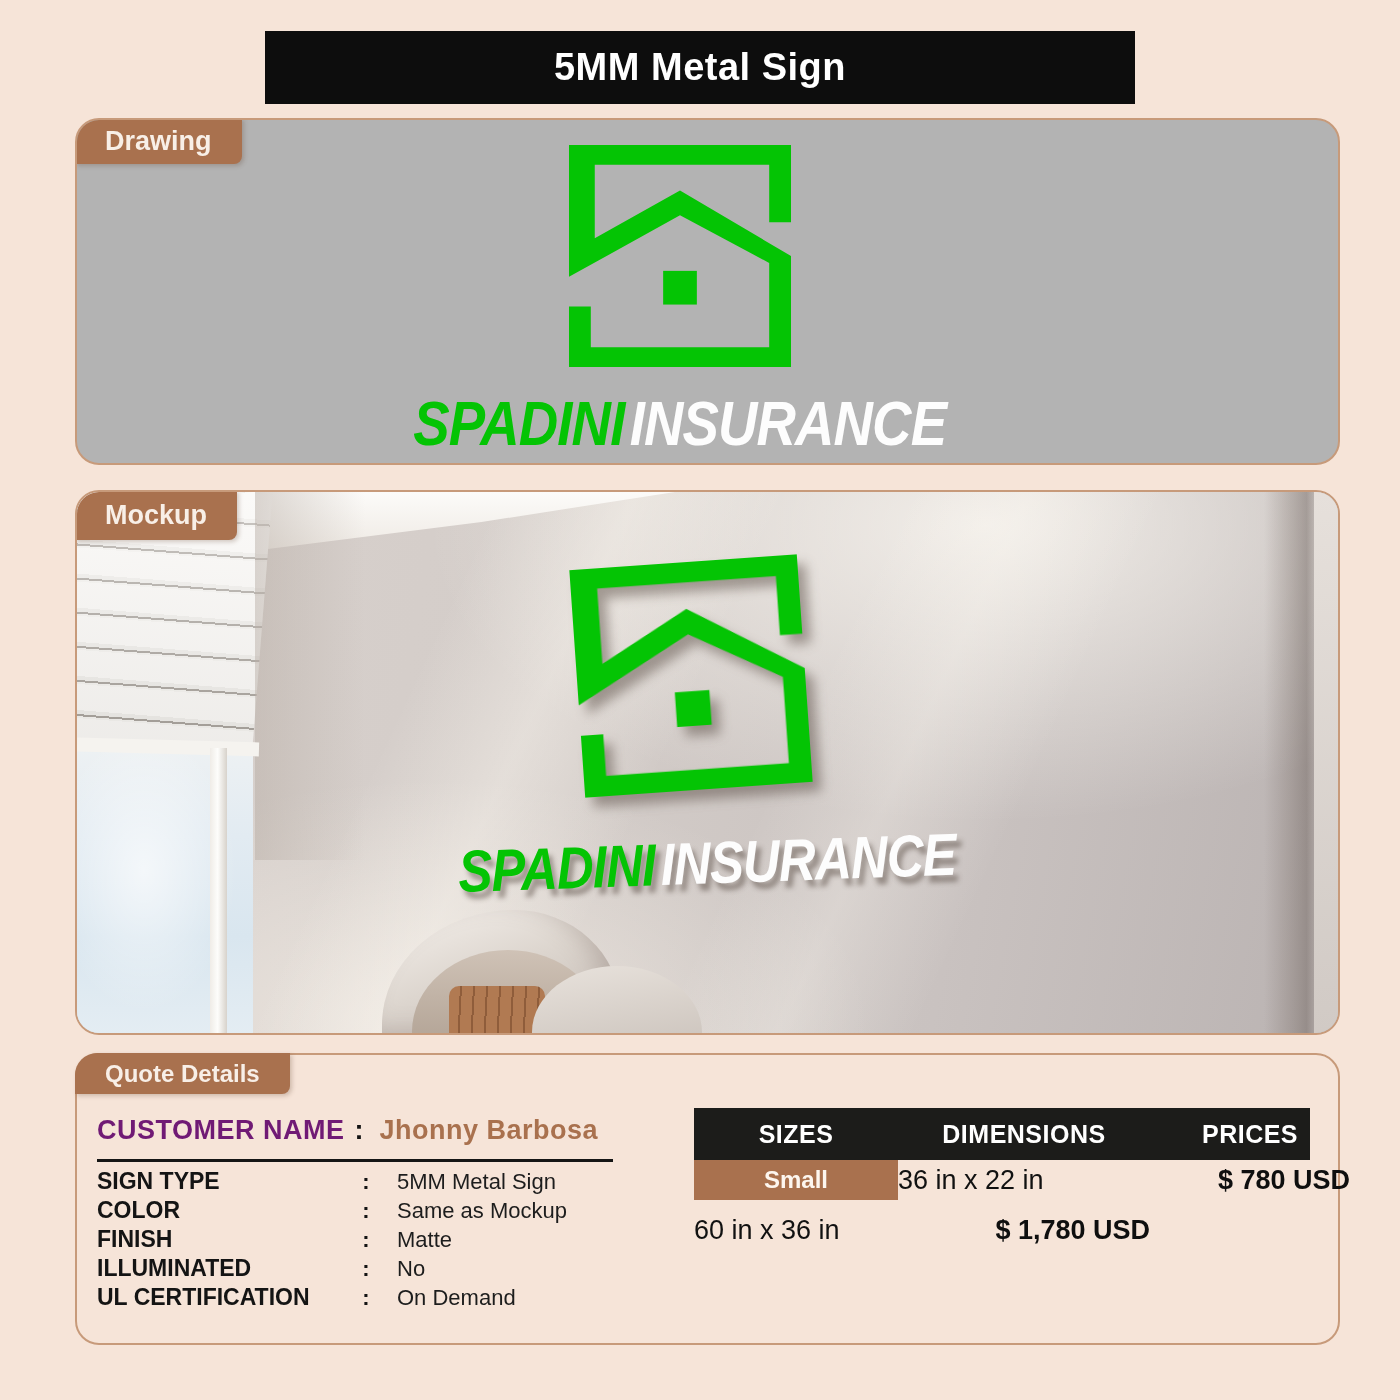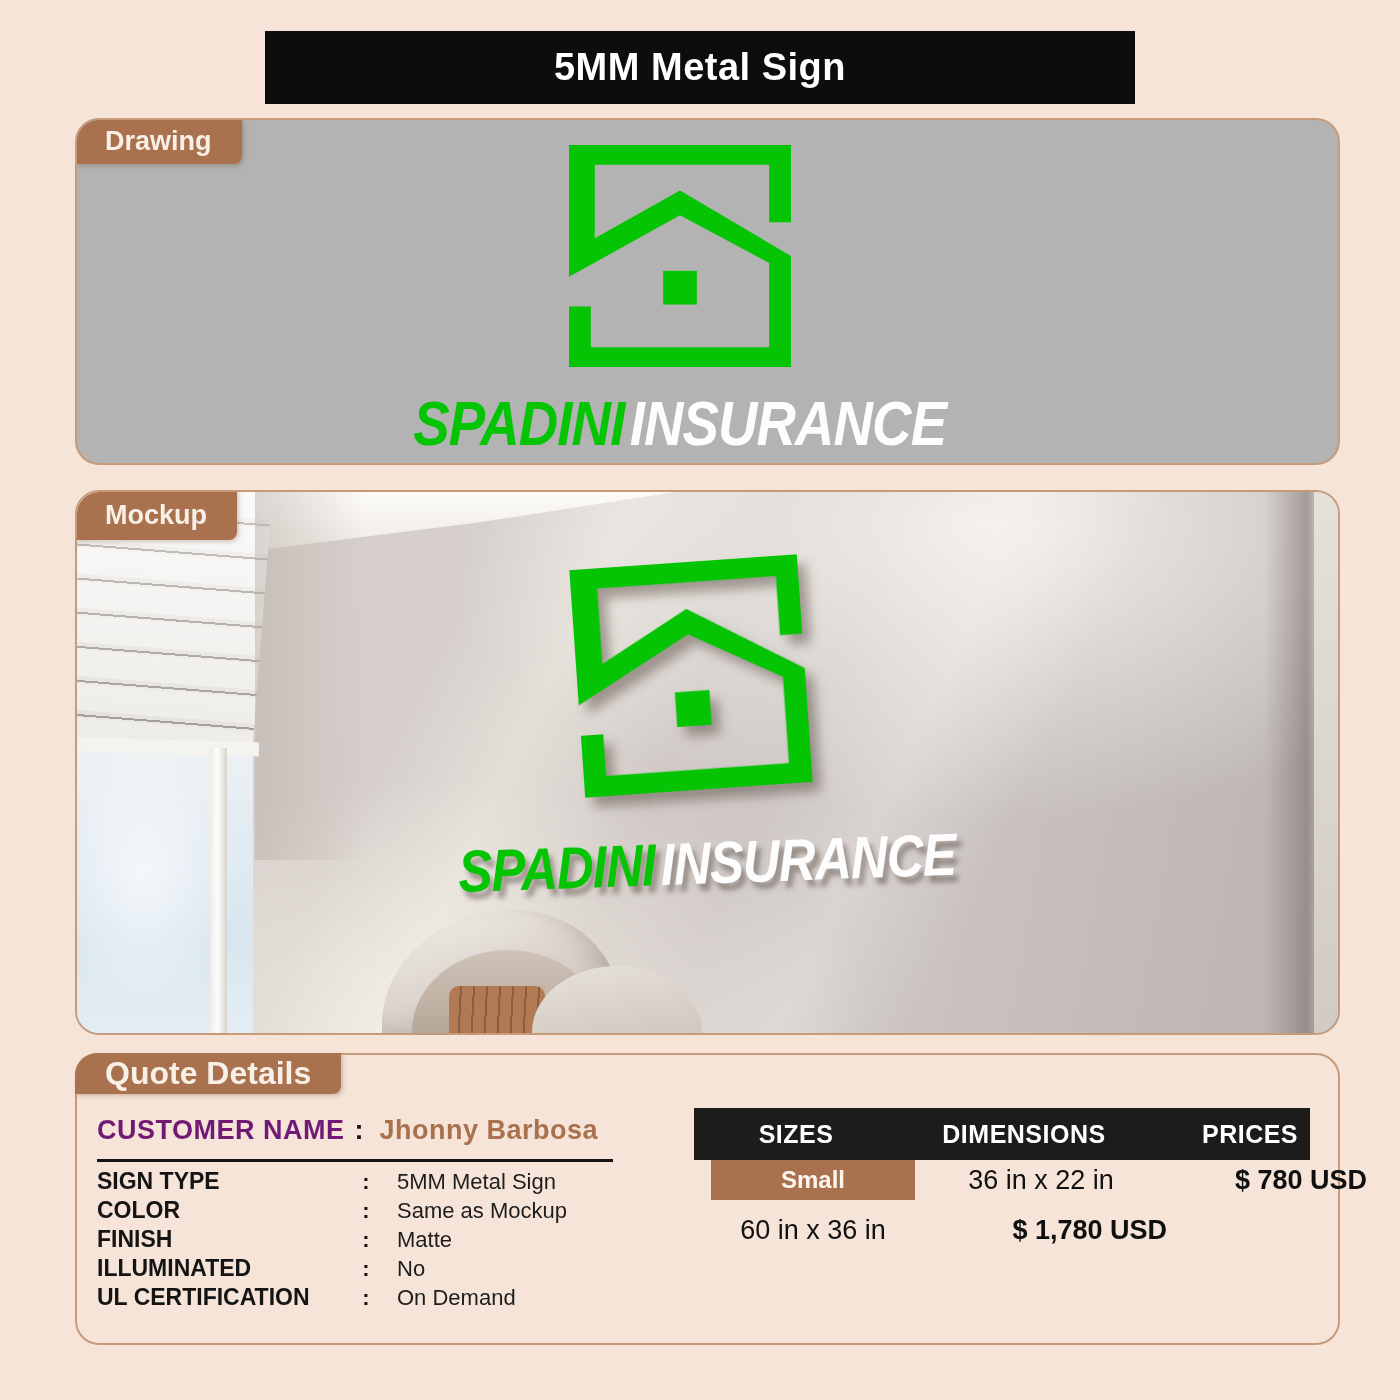--- a/index.html
+++ b/index.html
@@ -128,21 +128,21 @@
   .mock-wordmark{
     left:340px;top:342px;width:580px;z-index:5;
     display:flex;justify-content:center;align-items:baseline;
     font-style:italic;font-weight:700;font-size:58px;letter-spacing:-1px;line-height:1;
     transform:rotate(-2deg) scale(.88,1.02);white-space:nowrap;
     text-shadow:5px 7px 6px rgba(75,62,54,.45);
   }
 
   
   .panel-quote{top:1053px;height:292px;background:transparent;}
-  .panel-quote .tab{height:41px;font-size:32px;}
+  .panel-quote .tab{height:41px;font-size:24px;}
   .customer-row{
     position:absolute;left:20px;top:60px;
     display:flex;align-items:baseline;font-size:27px;white-space:nowrap;
   }
   .customer-label{font-weight:700;color:#701a75;letter-spacing:.5px;}
   .customer-colon{font-weight:700;color:#131313;margin:0 16px 0 10px;}
   .customer-name{font-weight:700;color:var(--brand-brown,#a9714e);letter-spacing:.5px;}
   .customer-underline{position:absolute;left:20px;top:104px;width:516px;height:2.5px;background:#151515;}
   .details{
     position:absolute;left:20px;top:113px;
@@ -152,29 +152,29 @@
   .detail-colon{font-weight:700;font-size:22px;color:#141414;text-align:center;}
   .detail-value{font-size:22px;line-height:27px;color:#1d1d1d;padding-left:20px;}
   .price-table{position:absolute;left:577px;top:53px;width:656px;padding-left:40px;}
   .thead{
     height:52px;background:#1c1c1a;
     display:grid;grid-template-columns:204px 252px 200px;align-items:center;
   }
   .th{color:#fff;font-weight:700;font-size:25px;text-align:center;letter-spacing:.5px;}
   .trow{
     height:40px;margin-bottom:10px;
-    display:grid;grid-template-columns:204px 252px 200px;align-items:center;margin-left:17px;
+    display:grid;grid-template-columns:204px 252px 200px;align-items:center;
   }
   .trow:first-of-type{margin-top:18px;}
   .size-btn{
     height:40px;background:var(--brand-brown,#a9714e);
     display:flex;align-items:center;justify-content:center;
     color:#fdf6ef;font-weight:700;font-size:24px;border:none;cursor:pointer;
   }
-  .dim-cell{font-size:27px;color:#111;text-align:center;}
+  .dim-cell{font-size:27px;color:#111;}
   .price-cell{font-size:27px;color:#0f0f0f;font-weight:700;text-align:right;}
 </style>
 </head>
 <body>
 
 <div>
 
   <header class="title-banner">
     <span>5MM Metal Sign</span>
   </header>

